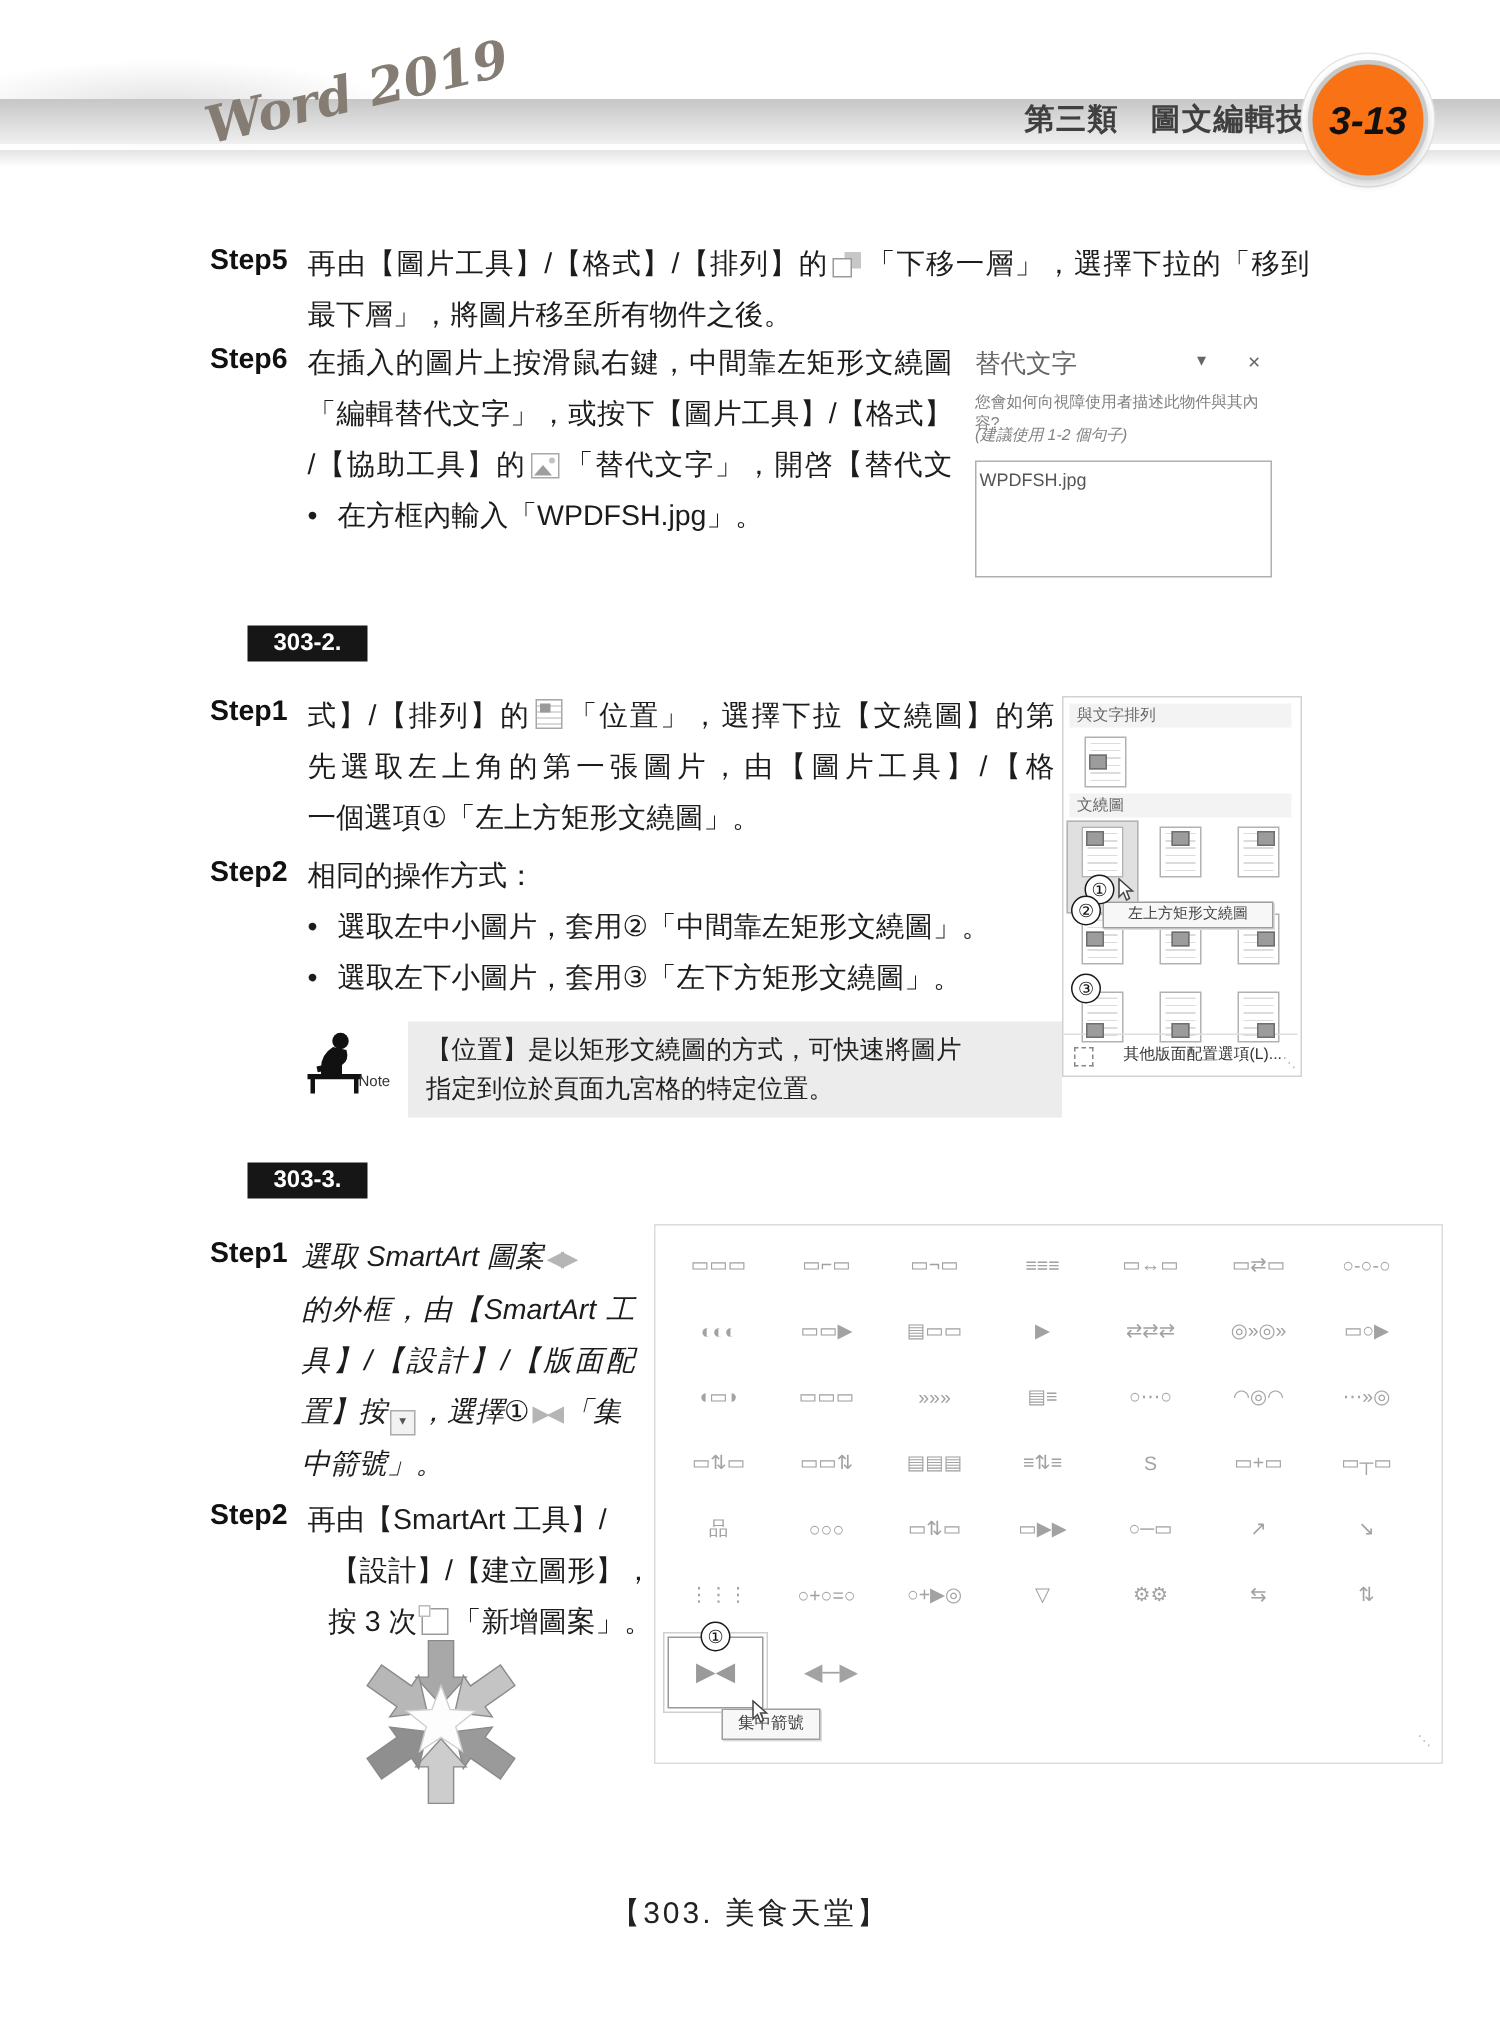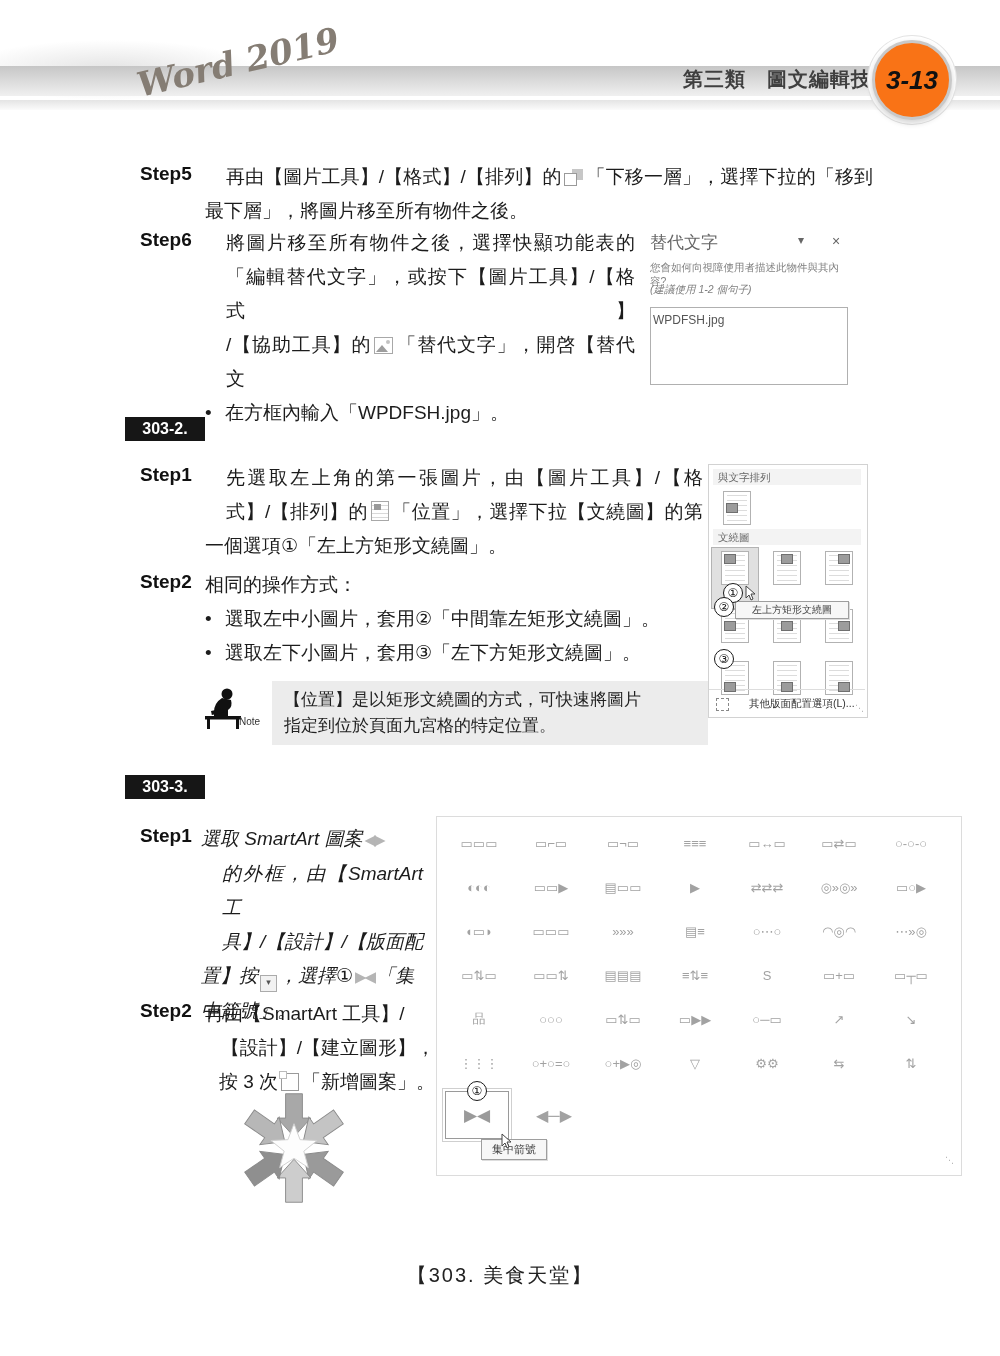--- a/index.html
+++ b/index.html
@@ -16,21 +16,21 @@
         font-family:"DejaVu Serif",serif;font-style:italic;font-weight:700;font-size:34px;
         color:#87randomnessf!; color:#857d74;transform:rotate(-13deg);}
   .hdr-title{position:absolute;left:683px;top:66px;font-size:20px;font-weight:700;color:#3f3f3f;letter-spacing:1px;}
   .badge{position:absolute;left:872px;top:40px;width:74px;height:74px;border-radius:50%;
          background:#f97316;border:3px solid #c9c9c9;box-shadow:0 3px 6px rgba(0,0,0,.18),0 0 0 4px #fff,0 0 0 5px #e4e4e4;
          display:flex;align-items:center;justify-content:center;
          font-size:26px;font-weight:700;font-style:italic;color:#111;}
   
   .slabel{position:absolute;font-size:19px;font-weight:700;color:#111;}
   .stext{position:absolute;font-size:19px;line-height:34px;color:#1c1c1c;}
-  .jline{text-align:justify;text-align-last:justify;margin-left:21px;}
+  .jline{text-align:justify;text-align-last:justify;}
   .line{white-space:nowrap;}
   .bullet{display:inline-block;width:20px;}
   
   .ic{display:inline-block;vertical-align:-3px;position:relative;}
   .ic-sendback{width:19px;height:17px;margin:0 3px;}
   .ic-sendback::before{content:"";position:absolute;right:0;top:0;width:11px;height:11px;background:#c7c7c7;}
   .ic-sendback::after{content:"";position:absolute;left:0;bottom:0;width:11px;height:11px;background:#fff;border:1px solid #9a9a9a;}
   .ic-alttext{width:17px;height:15px;border:1px solid #a8a8a8;background:#fff;margin:0 3px;}
   .ic-alttext::before{content:"";position:absolute;left:1px;bottom:1px;border-left:6px solid transparent;
       border-right:6px solid transparent;border-bottom:7px solid #9d9d9d;}
@@ -38,21 +38,21 @@
   .ic-position{width:16px;height:18px;border:1px solid #a8a8a8;background:
       repeating-linear-gradient(#fff 0 3px,#d9d9d9 3px 4px);margin:0 3px;}
   .ic-position::before{content:"";position:absolute;left:2px;top:2px;width:7px;height:6px;background:#9a9a9a;}
   .ic-drop{width:15px;height:15px;border:1px solid #ababab;background:#f2f2f2;margin:0 2px;
            font-size:9px;color:#555;text-align:center;line-height:13px;}
   .ic-addshape{width:16px;height:16px;border:1px solid #9a9a9a;background:#fff;margin:0 3px;}
   .ic-addshape::before{content:"";position:absolute;left:-3px;top:-3px;width:6px;height:6px;background:#fff;border:1px solid #bbb;}
   .arrpair{color:#b5b5b5;font-size:15px;letter-spacing:-2px;margin:0 2px;}
   
   .secbox{position:absolute;background:#161616;color:#fff;font-weight:700;font-size:16px;
-          width:80px;height:24px;display:flex;align-items:center;justify-content:center;}
+          width:80px;height:24px;display:flex;align-items:center;justify-content:center;margin-left:40px;}
   .notebox{position:absolute;background:#ececec;font-size:17px;line-height:26px;color:#222;padding:6px 12px;}
   .noteicon{position:absolute;width:66px;height:46px;}
   .notelbl{position:absolute;left:36px;top:30px;font-size:10px;color:#333;}
   .footer{position:absolute;left:0;top:1262px;width:1000px;text-align:center;font-size:20px;color:#222;letter-spacing:2px;}
   
   .altpanel{position:absolute;left:650px;top:231px;width:202px;height:156px;}
   .alt-title{font-size:17px;color:#666;}
   .alt-ctrl{position:absolute;top:2px;font-size:12px;color:#666;cursor:default;}
   .alt-desc{position:absolute;top:30px;font-size:10.5px;color:#808080;}
   .alt-hint{position:absolute;top:52px;font-size:10.5px;font-style:italic;color:#808080;}
@@ -110,41 +110,41 @@
   <div class="badge">3-13</div>
 
   <div class="slabel" style="left:140px;top:163px;">Step5</div>
   <div class="stext" style="left:205px;top:160px;width:668px;">
     <div class="jline"><span>再由【圖片工具】/【格式】/【排列】的</span><span class="ic ic-sendback"></span><span>「下移一層」，選擇下拉的「移到</span></div>
     <div class="line">最下層」，將圖片移至所有物件之後。</div>
   </div>
 
   <div class="slabel" style="left:140px;top:229px;">Step6</div>
   <div class="stext" style="left:205px;top:226px;width:430px;">
-    <div class="jline">將圖片移至所有物件之後，選擇快顯功能表的</div>
+    <div class="jline">在插入的圖片上按滑鼠右鍵，中間靠左矩形文繞圖</div>
     <div class="jline">「編輯替代文字」，或按下【圖片工具】/【格式】</div>
     <div class="jline"><span>/【協助工具】的</span><span class="ic ic-alttext"></span><span>「替代文字」，開啓【替代文</span></div>
     <div class="line"><span class="bullet">•</span><span>在方框內輸入「WPDFSH.jpg」。</span></div>
   </div>
 
   <div class="altpanel">
     <span class="alt-title">替代文字</span>
     <span class="alt-ctrl" style="left:148px;">▾</span>
     <span class="alt-ctrl" style="left:182px;font-size:14px;">×</span>
     <div class="alt-desc">您會如何向視障使用者描述此物件與其內容?</div>
     <div class="alt-hint">(建議使用 1-2 個句子)</div>
     <div class="alt-box">WPDFSH.jpg</div>
   </div>
 
   <div class="secbox" style="left:125px;top:417px;">303-2.</div>
 
   <div class="slabel" style="left:140px;top:464px;">Step1</div>
   <div class="stext" style="left:205px;top:461px;width:498px;">
+    <div class="jline"><span>式】/【排列】的</span><span class="ic ic-position"></span><span>「位置」，選擇下拉【文繞圖】的第</span></div>
     <div class="jline">先選取左上角的第一張圖片，由【圖片工具】/【格</div>
-    <div class="jline"><span>式】/【排列】的</span><span class="ic ic-position"></span><span>「位置」，選擇下拉【文繞圖】的第</span></div>
     <div class="line">一個選項①「左上方矩形文繞圖」。</div>
   </div>
 
   <div class="slabel" style="left:140px;top:571px;">Step2</div>
   <div class="stext" style="left:205px;top:568px;width:498px;">
     <div class="line">相同的操作方式：</div>
     <div class="line"><span class="bullet">•</span><span>選取左中小圖片，套用②「中間靠左矩形文繞圖」。</span></div>
     <div class="line"><span class="bullet">•</span><span>選取左下小圖片，套用③「左下方矩形文繞圖」。</span></div>
   </div>
 

